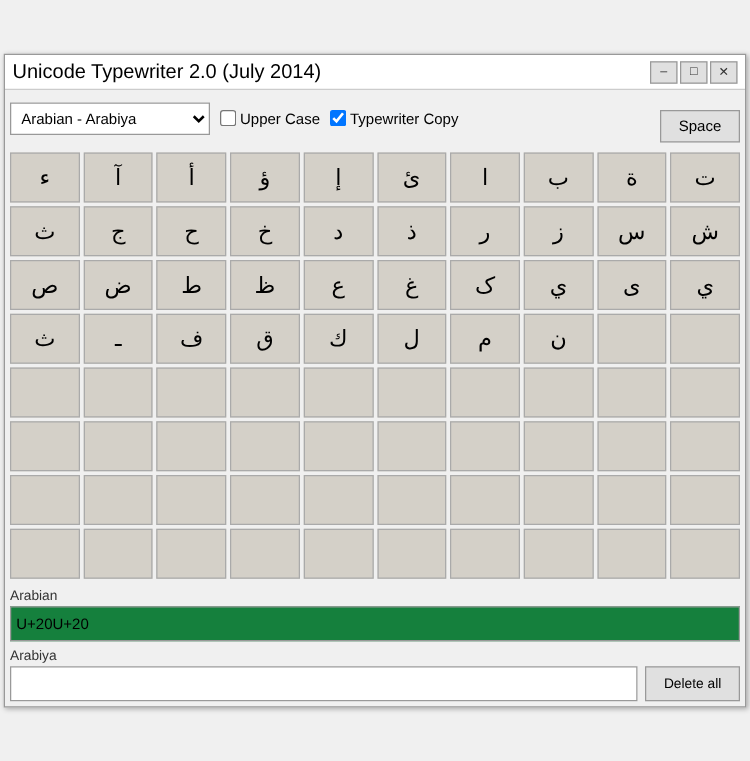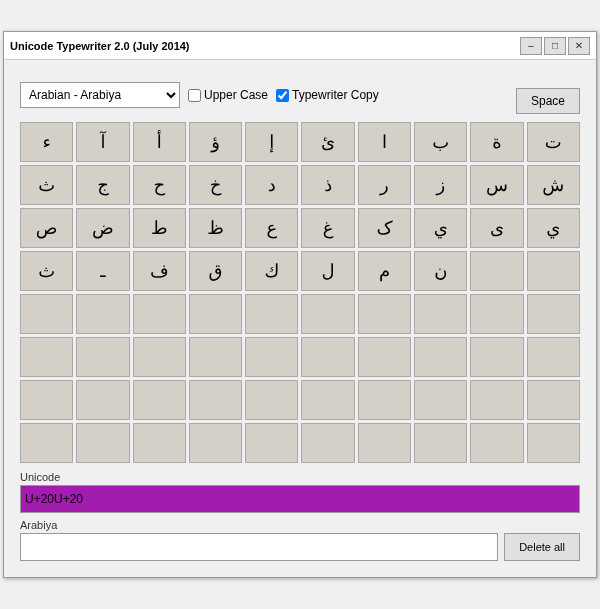--- a/index.html
+++ b/index.html
@@ -22,63 +22,63 @@
     .title-bar {
       background: #fff;
       border-bottom: 1px solid #ccc;
       display: flex;
       align-items: center;
       padding: 4px 6px;
       height: 28px;
     }
     .title-bar-text {
       flex: 1;
-      font-size: 11px;
-      font-weight: bold;
+      font-size: 16px;
+      font-weight: normal;
       color: #000;
     }
     .title-bar-controls {
       display: flex;
       gap: 2px;
     }
     .title-btn {
       width: 22px;
       height: 18px;
       border: 1px solid #999;
       background: #e0e0e0;
       cursor: pointer;
       font-size: 10px;
       display: flex;
       align-items: center;
       justify-content: center;
       color: #333;
     }
 
     .content {
-      padding: 16px;
+      padding: 4px;
     }
 
     
     .toolbar {
       display: flex;
       align-items: center;
       gap: 8px;
       margin-bottom: 8px;
     }
     .language-select {
       width: 160px;
       height: 26px;
       border: 1px solid #999;
       background: #fff;
       padding: 2px 4px;
       font-size: 12px;
     }
     .checkbox-label {
       display: flex;
-      align-items: center;
+      align-items: flex-start;
       gap: 3px;
       font-size: 12px;
       cursor: pointer;
     }
     .checkbox-label input[type="checkbox"] {
       width: 13px;
       height: 13px;
       cursor: pointer;
     }
     .space-btn {
@@ -122,21 +122,21 @@
     }
     .field-label {
       font-size: 11px;
       color: #333;
       margin-bottom: 2px;
     }
     .unicode-input {
       width: 100%;
       height: 28px;
       border: 1px solid #999;
-      background: #a21caf;
+      background: #15803d;
       padding: 2px 4px;
       font-size: 12px;
       margin-bottom: 6px;
     }
     .display-row {
       display: flex;
       gap: 6px;
       align-items: center;
     }
     .display-input {
@@ -266,21 +266,21 @@
         <div class="char-cell empty"></div>
         <div class="char-cell empty"></div>
         <div class="char-cell empty"></div>
         <div class="char-cell empty"></div>
         <div class="char-cell empty"></div>
         <div class="char-cell empty"></div>
         <div class="char-cell empty"></div>
       </div>
 
     <div class="bottom-section">
-      <div class="field-label">Unicode</div>
+      <div class="field-label">Arabian</div>
       <input class="unicode-input" type="text" value="U+20U+20" style="">
       <div class="field-label">Arabiya</div>
       <div class="display-row">
         <input class="display-input" type="text" style="">
         <button class="delete-btn">Delete all</button>
       </div>
     </div>
   </div>
 </div>
 

